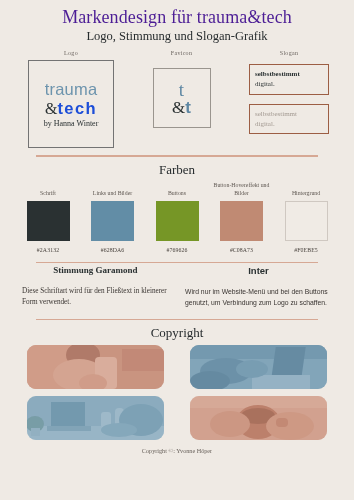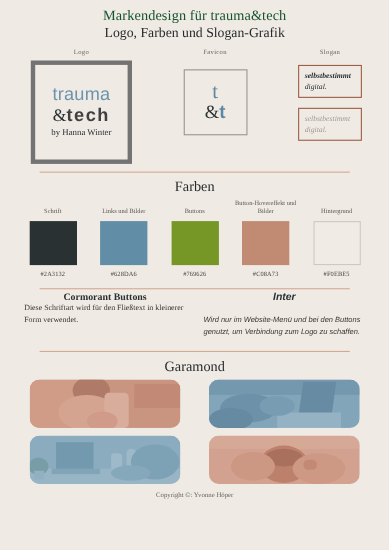--- a/index.html
+++ b/index.html
@@ -22,24 +22,24 @@
     background: #EFEAE4;
   }
 
   
   .hdr {
     text-align: center;
     padding-top: 7px;
   }
   .hdr-title {
     font-family: "Liberation Serif", serif;
-    font-size: 13px;
+    font-size: 18px;
     font-weight: 400;
     letter-spacing: .1px;
-    color: #14532d;
+    color: #4c1d95;
     line-height: 1.15;
   }
   .hdr-sub {
     font-family: "Liberation Serif", serif;
     font-size: 12.5px;
     font-weight: 400;
     color: #262B2D;
     line-height: 1.25;
     margin-top: 1px;
   }
@@ -62,21 +62,21 @@
     font-size: 6px;
     color: #6C6560;
     letter-spacing: .3px;
     margin-bottom: 4px;
   }
 
   
   .logo-box {
     width: 84px;
     height: 86px;
-    border: 4px solid #737373;
+    border: 1px solid #737373;
     background: #EFEAE4;
     display: flex;
     flex-direction: column;
     align-items: center;
     justify-content: center;
   }
   .logo-trauma {
     font-family: "Liberation Sans", sans-serif;
     font-size: 16.5px;
     font-weight: 400;
@@ -91,21 +91,21 @@
   }
   .logo-amp {
     font-family: "Liberation Serif", serif;
     font-size: 16px;
     color: #2A3132;
   }
   .logo-tech {
     font-family: "Liberation Sans", sans-serif;
     font-size: 16.5px;
     font-weight: bold;
-    color: #404040;
+    color: #1d4ed8;
     letter-spacing: 1.4px;
   }
   .logo-by {
     font-family: "Liberation Serif", serif;
     font-size: 8px;
     color: #2A3132;
     margin-top: 2px;
   }
 
   
@@ -144,26 +144,25 @@
   }
 
   
   .slogans {
     display: flex;
     flex-direction: column;
     gap: 9px;
     margin-top: 4px;
   }
   .slogan-box {
-    width: 58px;
+    width: 80px;
     border: 1.3px solid #9C5E44;
     background: #EFEAE4;
     padding: 4px 4px 4px 5px;
     box-sizing: border-box;
-    font-style: italic;
   }
   .slogan-txt {
     font-family: "Liberation Serif", serif;
     font-size: 7px;
     line-height: 1.45;
     color: #2A3132;
   }
   .slogan-txt.muted { color: #A39A92; }
   .slogan-txt .b { font-weight: bold; }
 
@@ -223,21 +222,21 @@
   }
 
   
   .fonts-wrap {
     display: flex;
     padding: 0 22px;
     margin-top: 2px;
   }
   .font-col { width: 50%; box-sizing: border-box; }
   .font-col.left { padding-right: 8px; }
-  .font-col.right { padding-left: 8px; font-style: italic; }
+  .font-col.right { padding-left: 8px; }
   .font-name {
     font-size: 9px;
     font-weight: bold;
     color: #2A3132;
     text-align: center;
     font-family: "Liberation Serif", serif;
   }
   .font-name.sans {
     font-family: "Liberation Sans", sans-serif;
     font-size: 9.5px;
@@ -247,20 +246,21 @@
     font-size: 7.5px;
     color: #2A3132;
     text-align: center;
     margin-top: 3px;
   }
   .font-desc {
     font-family: "Liberation Serif", serif;
     font-size: 7.2px;
     color: #3A3532;
     line-height: 1.55;
+    margin-top: 11px;
   }
   .font-desc.sans {
     font-family: "Liberation Sans", sans-serif;
     font-size: 6.8px;
     line-height: 1.6;
     margin-top: 11px;
   }
 
   
   .mood-wrap { padding: 0 27px; }
@@ -293,21 +293,21 @@
     margin-top: 6px;
   }
 </style>
 </head>
 <body>
 
 <div class="page">
 
   <div class="hdr">
     <div class="hdr-title">Markendesign für trauma&amp;tech</div>
-    <div class="hdr-sub">Logo, Farben und Slogan-Grafik</div>
+    <div class="hdr-sub">Logo, Stimmung und Slogan-Grafik</div>
   </div>
 
   <div class="toprow">
 
     <div class="col">
       <div class="col-cap">Logo</div>
       <div class="logo-box">
         <div class="logo-trauma">trauma</div>
         <div class="logo-line2">
           <span class="logo-amp">&amp;</span><span class="logo-tech">tech</span>
@@ -381,33 +381,33 @@
         <div class="sw-hex">#F0EBE5</div>
       </div>
 
     </div>
   </div>
 
   <div class="rule" style="margin-top:9px"></div>
 
   <div class="fonts-wrap">
     <div class="font-col left">
-      <div class="font-name">Cormorant Buttons</div>
+      <div class="font-name">Stimmung Garamond</div>
       <div class="font-desc">Diese Schriftart wird für den Fließtext in kleinerer Form verwendet.</div>
     </div>
     <div class="font-col right">
       <div class="font-name sans">Inter</div>
       <div class="font-use"></div>
       <div class="font-desc sans">Wird nur im Website-Menü und bei den Buttons genutzt, um Verbindung zum Logo zu schaffen.</div>
     </div>
   </div>
 
   <div class="rule" style="margin-top:10px"></div>
 
-  <div class="sec-title">Garamond</div>
+  <div class="sec-title">Copyright</div>
   <div class="mood-wrap">
 
     <div class="mood-row">
 
       <div class="mood-card">
         <svg viewBox="0 0 137 44" preserveAspectRatio="none">
           <rect width="137" height="44" fill="#c9a190"></rect>
           <rect x="0" y="0" width="60" height="44" fill="#d9b3a3"></rect>
           <rect x="95" y="4" width="42" height="22" fill="#b8877a"></rect>
           <ellipse cx="56" cy="10" rx="17" ry="13" fill="#8d6358"></ellipse>

